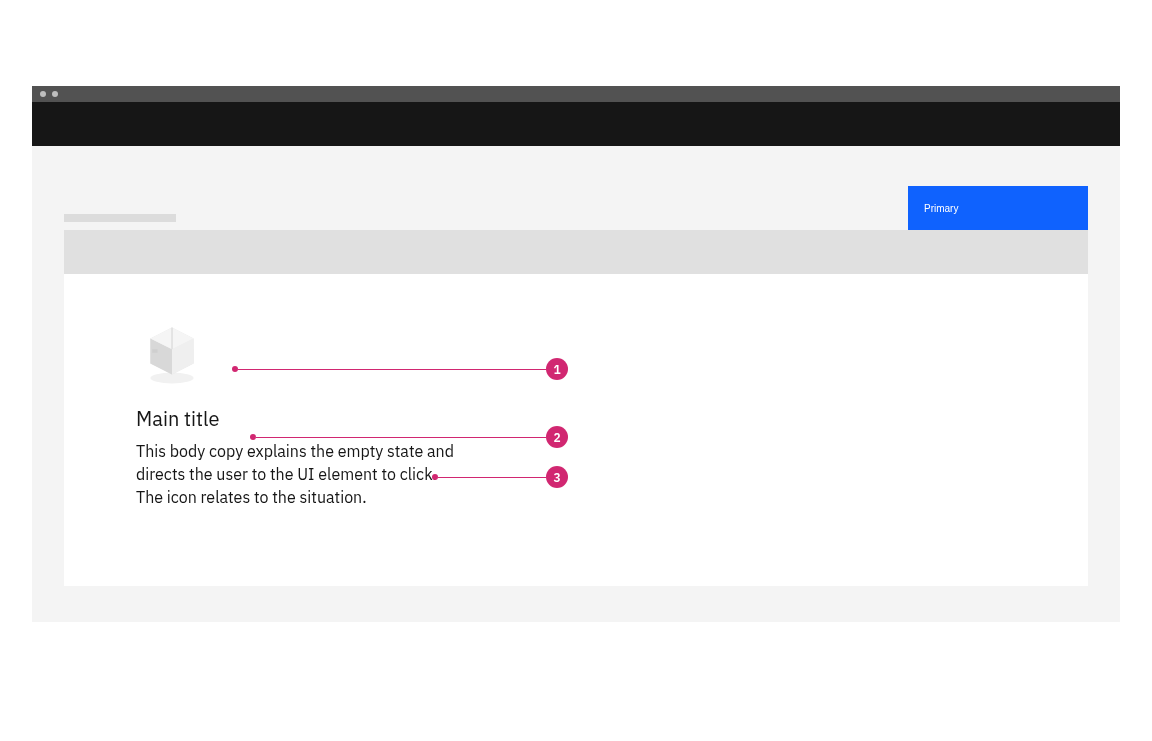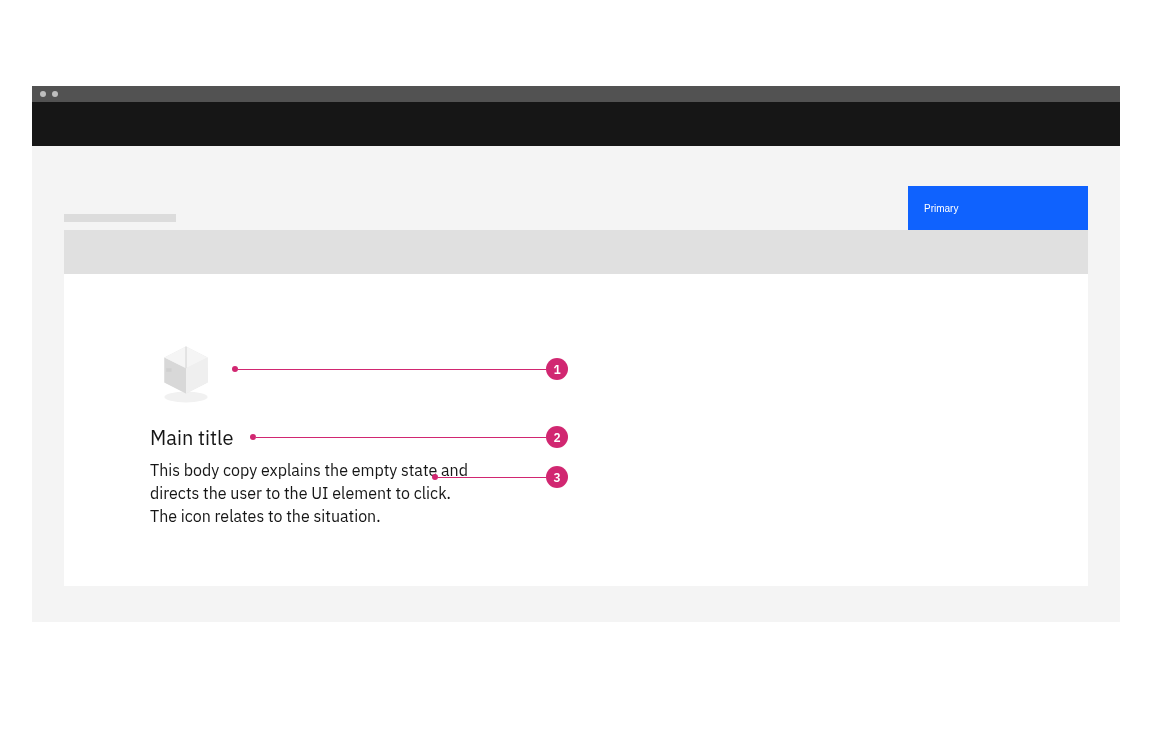--- a/index.html
+++ b/index.html
@@ -67,23 +67,22 @@
     margin-top: 0;
   }
   .content-panel {
     background: #ffffff;
     height: 312px;
     position: relative;
   }
   .empty-state {
     position: absolute;
     left: 72px;
-    top: 60px;
+    top: 41px;
     width: 480px;
-    margin-left: 14px;
   }
   .box-illustration {
     width: 72px;
     height: 72px;
     margin-bottom: 18px;
   }
   .main-title {
     font-size: 20px;
     font-weight: 400;
     color: #161616;

